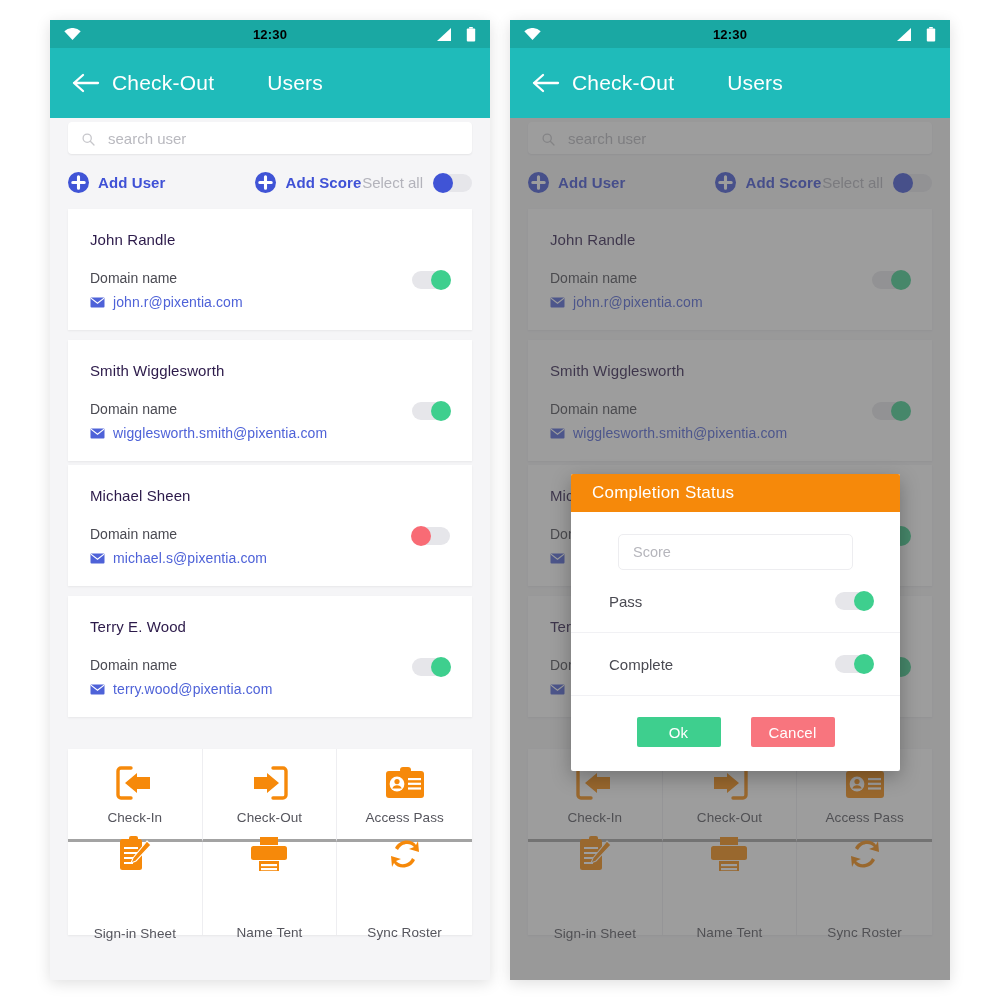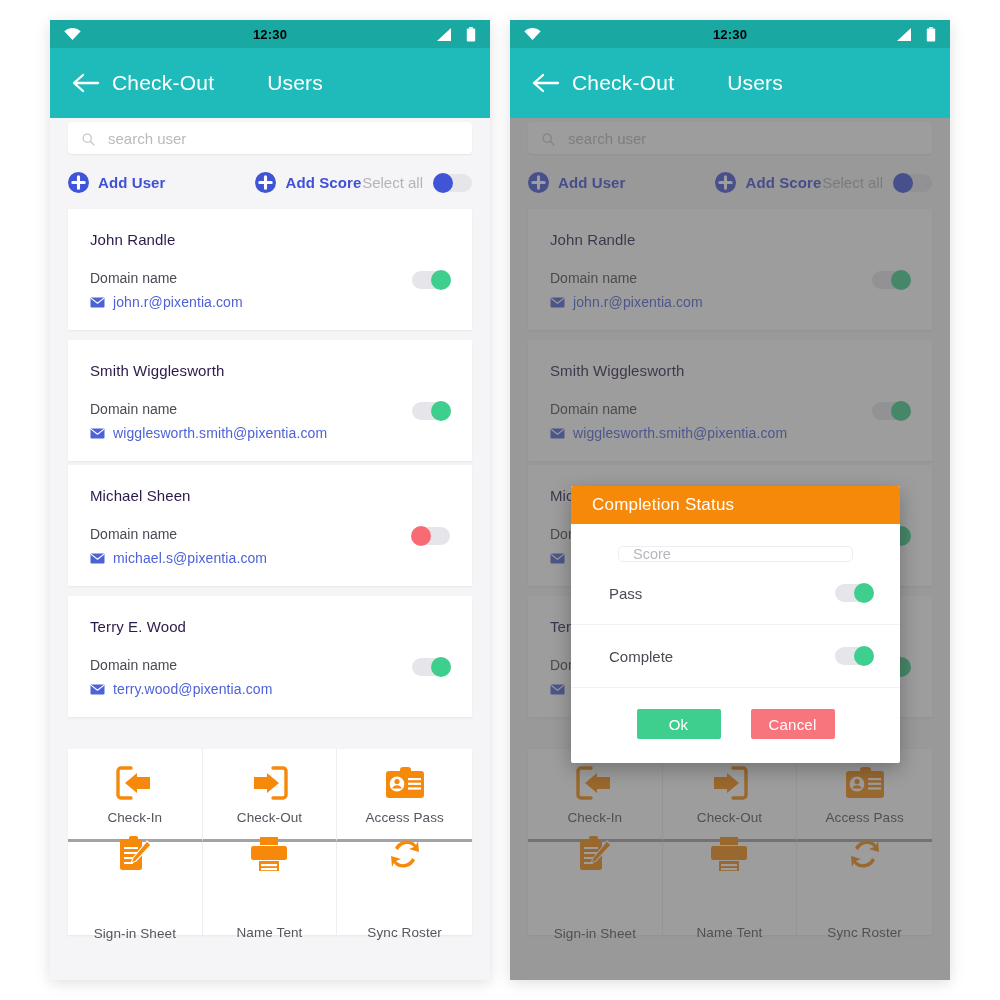--- a/index.html
+++ b/index.html
@@ -139,35 +139,35 @@
     cursor: pointer;
   }
   .tile:nth-child(3n) { border-right: none; }
   .tile:nth-child(n+4) { border-bottom: none; gap: 46px; }
   .tile-icon { height: 38px; display:flex; align-items:center; justify-content:center; margin-bottom: 8px; }
   .tile-label { color: #55555d; font-size: 13.5px; letter-spacing: .1px; }
 
   
   .modal {
     position: absolute; z-index: 60;
-    left: 61px; top: 368px;
+    left: 61px; top: 356px;
     width: 329px;
     background: #ffffff;
     border-radius: 2px;
     box-shadow: 0 6px 20px rgba(0,0,0,0.28);
     overflow: hidden;
   }
   .modal-header {
     background: #f6890a; height: 38px;
     display: flex; align-items: center; padding-left: 21px;
   }
   .modal-title { color: #ffffff; font-size: 17px; letter-spacing: .2px; }
   .modal-body { padding: 22px 0 0 0; }
   .score-field {
-    margin: 0 47px; height: 16px;
+    margin: 0 47px; height: 36px;
     border: 1px solid #ededf0; border-radius: 5px;
     display: flex; align-items: center; padding: 0 14px;
   }
   .score-ph { color: #b6b6bc; font-size: 14.5px; }
   .modal-row {
     height: 63px; display: flex; align-items: center;
     padding: 0 27px 0 38px;
     border-bottom: 1px solid #f1f1f4;
   }
   .modal-row:first-of-type { margin-top: 18px; }

